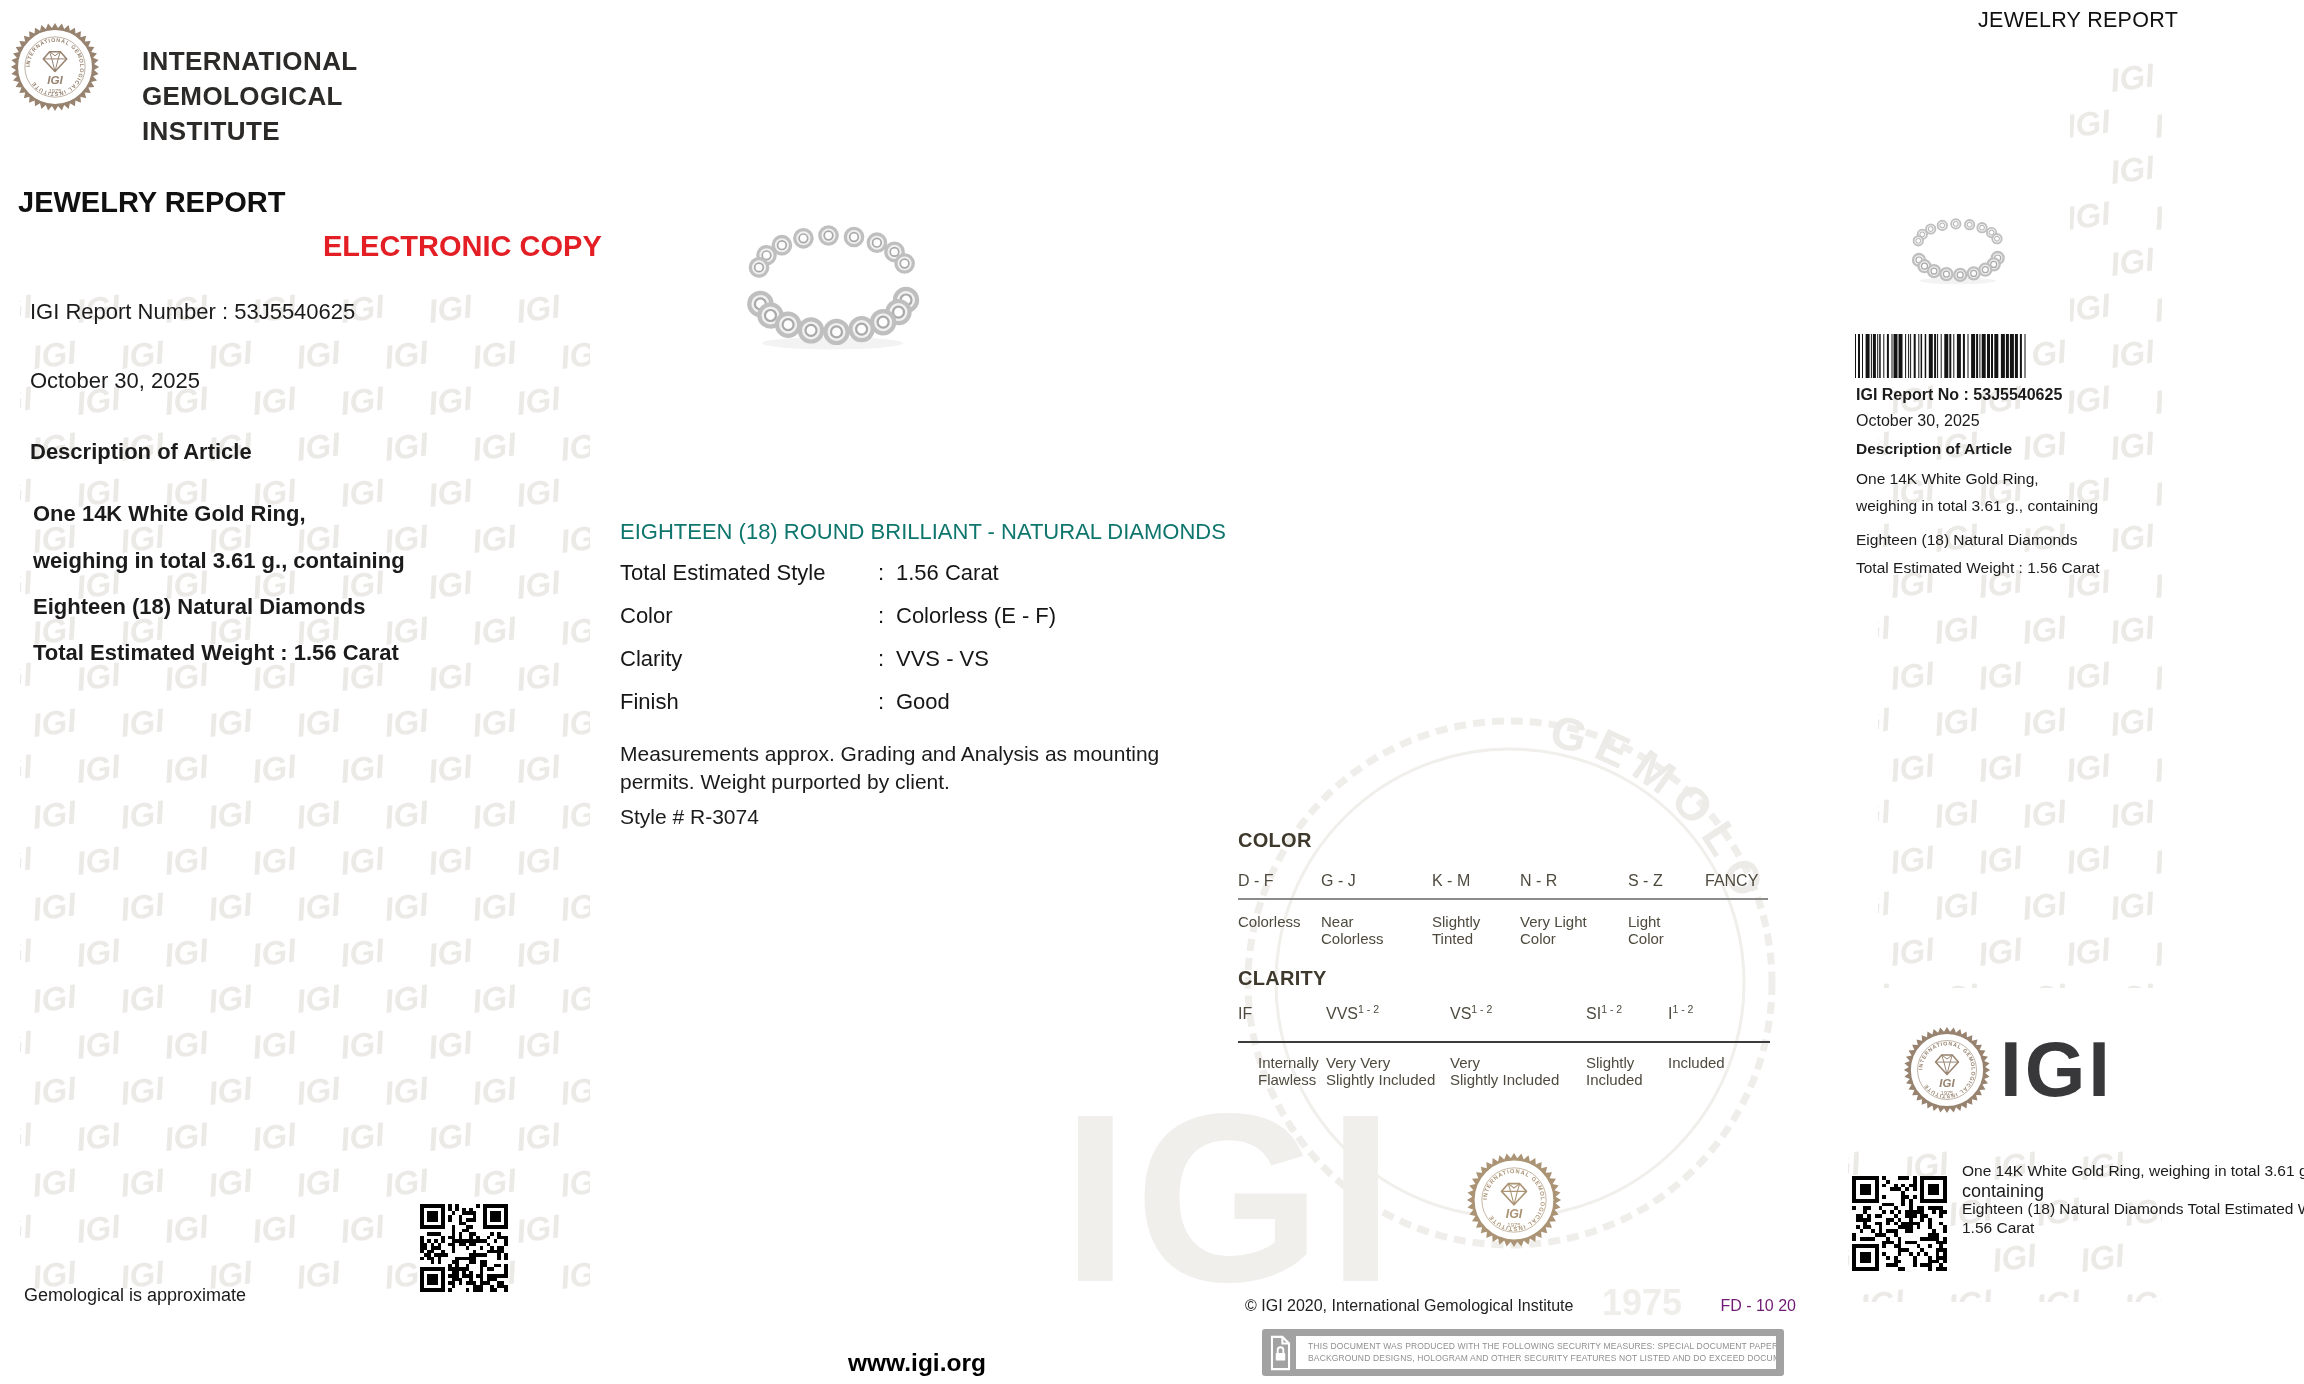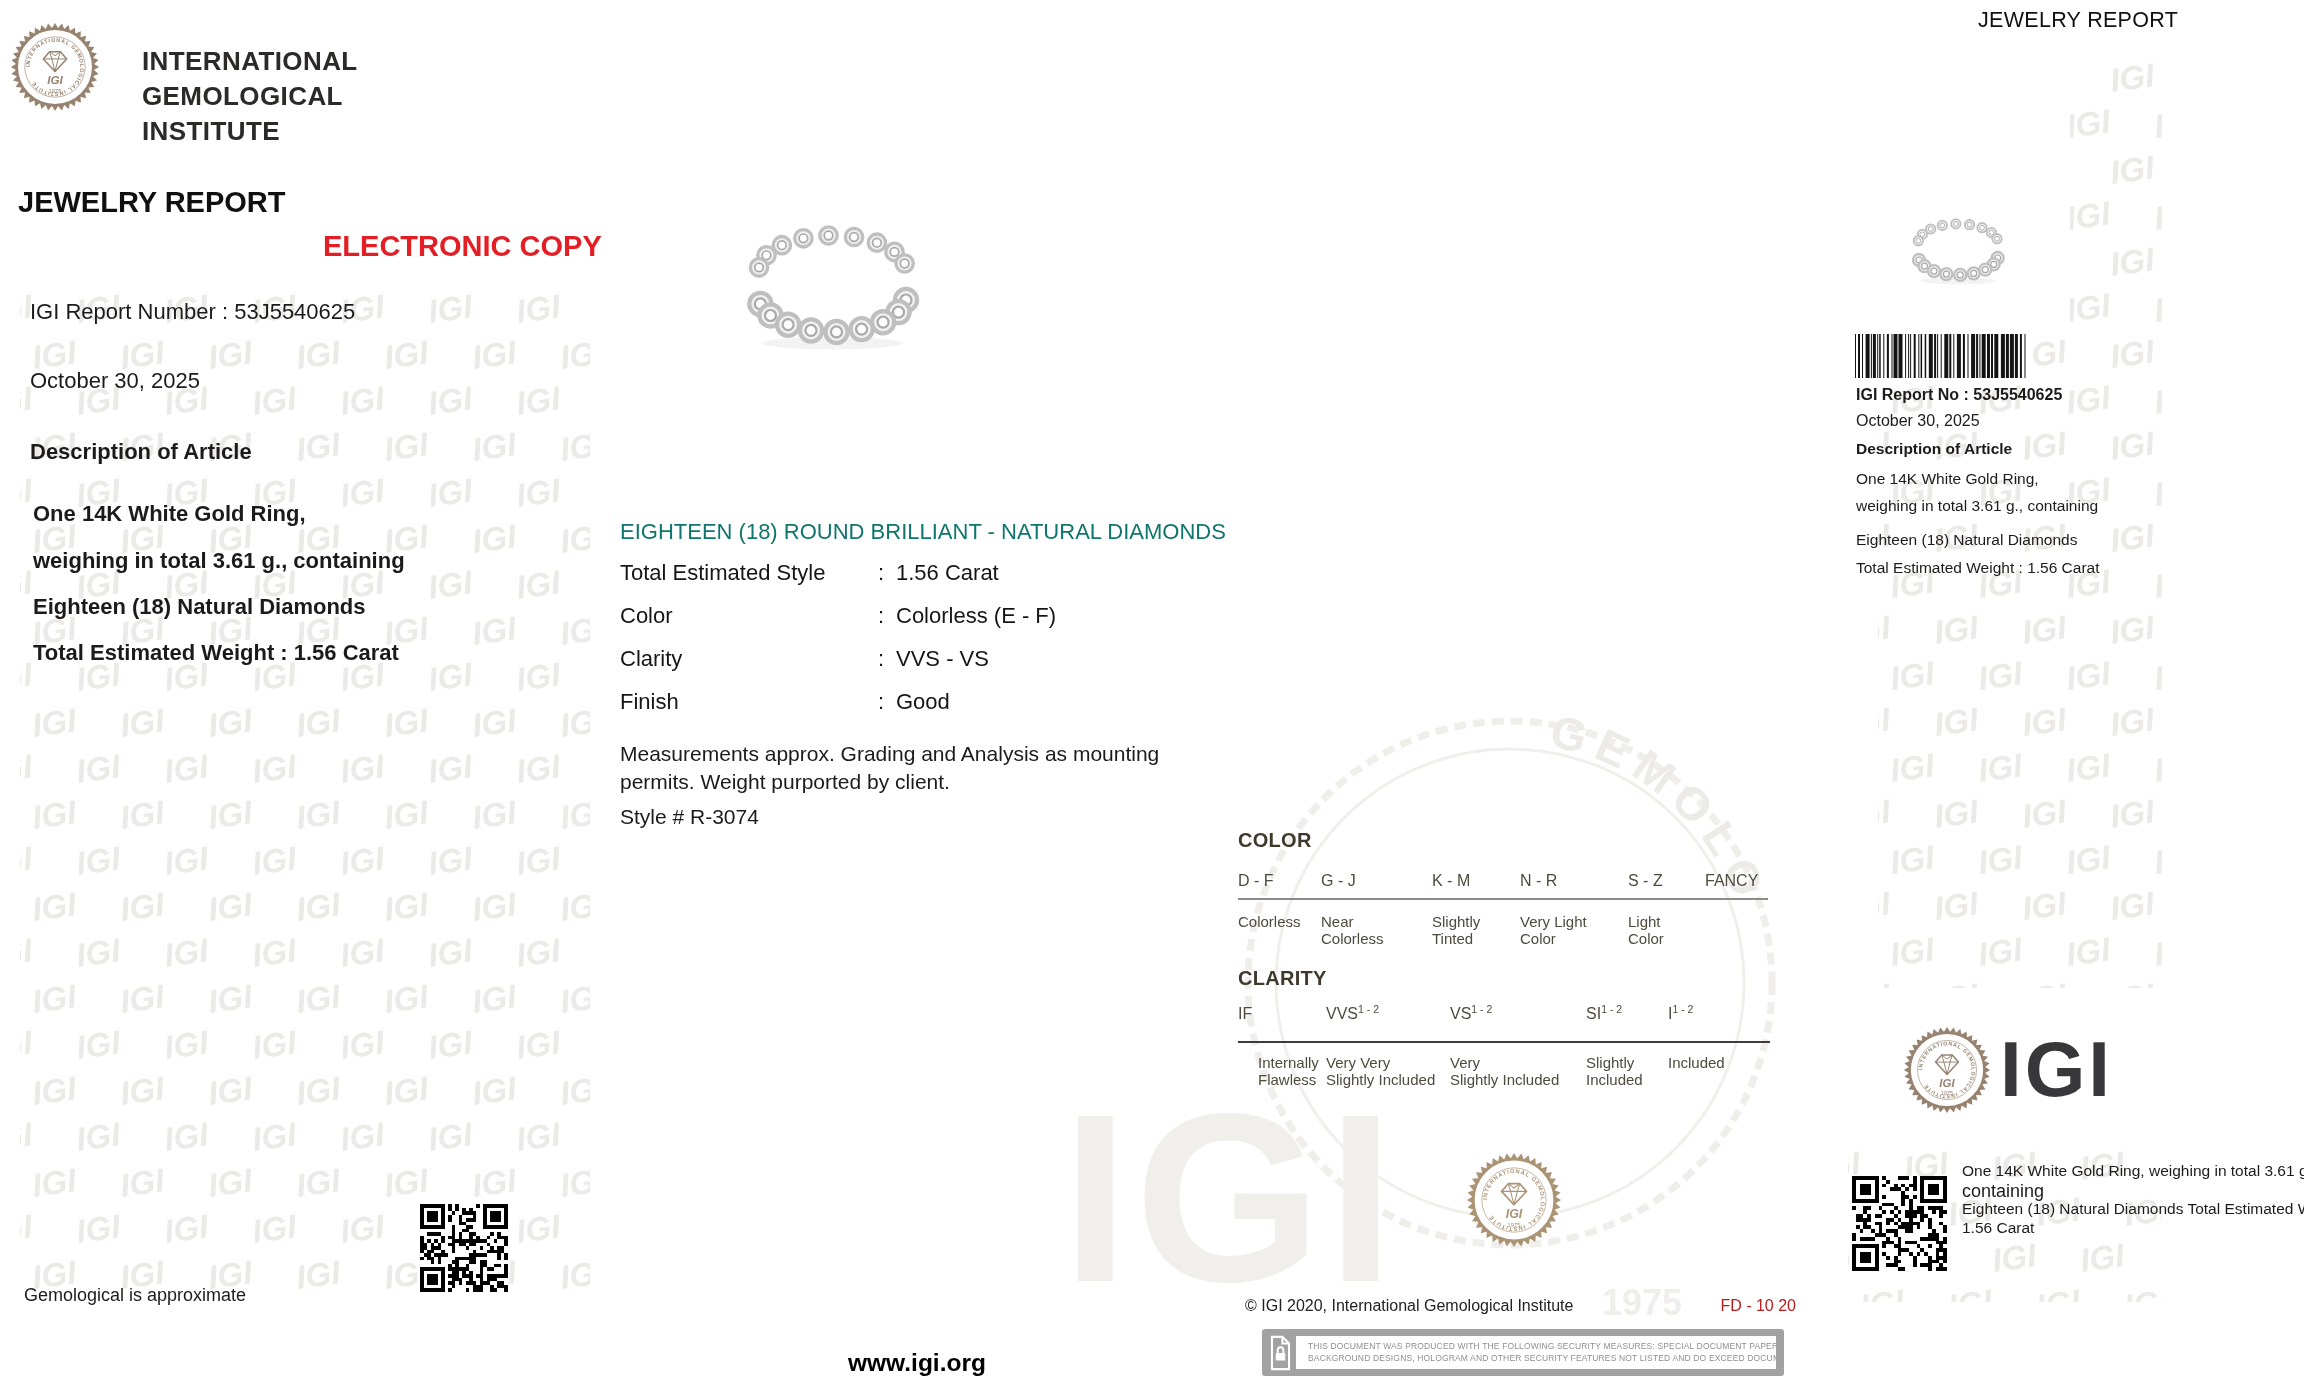--- a/index.html
+++ b/index.html
@@ -656,21 +656,21 @@
         <path id="seal-gold-arc" d="M50,50 m-28,0 a28,28 0 1 1 56,0 a28,28 0 1 1 -56,0" fill="none"></path>
       </defs>
       <text font-size="6" font-weight="bold" fill="#ab9475" letter-spacing="0.9"><textPath href="#seal-gold-arc">INTERNATIONAL GEMOLOGICAL INSTITUTE</textPath></text>
       <polygon points="37,41 44,33 56,33 63,41 50,55" fill="#fff" stroke="#ab9475" stroke-width="1.7" stroke-linejoin="round"></polygon>
       <path d="M37,41 L63,41 M44,33 L46.5,41 L50,55 M56,33 L53.5,41 L50,55 M44,33 L50,37.5 L56,33" fill="none" stroke="#ab9475" stroke-width="1.1"></path>
       <text x="50" y="69" text-anchor="middle" font-size="13" font-weight="bold" font-style="italic" fill="#ab9475">IGI</text>
       <text x="50" y="78.5" text-anchor="middle" font-size="6.3" fill="#ab9475">1975</text>
     </svg>
 
   <div class="abs" style="left:1245px;top:1297px;font-size:16px;color:#222;">© IGI 2020, International Gemological Institute</div>
-  <div class="abs" style="left:1650px;top:1297px;width:146px;text-align:right;font-size:16px;color:#b91c1c;">FD - 10 20</div>
+  <div class="abs" style="left:1650px;top:1297px;width:146px;text-align:right;font-size:16px;color:#701a75;">FD - 10 20</div>
   <div class="abs" style="left:1262px;top:1329px;width:522px;height:47px;background:#a2a2a2;border-radius:3px;">
     <svg class="abs" style="left:6px;top:6px" width="25" height="36" viewBox="0 0 26 38">
       <path d="M4,2 h11 l7,7 v27 h-18 z" fill="none" stroke="#fff" stroke-width="2.2"></path>
       <path d="M15,2 v7 h7" fill="none" stroke="#fff" stroke-width="2.2"></path>
       <rect x="8" y="19" width="10" height="8" rx="1" fill="#fff"></rect>
       <path d="M10,19 v-3 a3,3 0 0 1 6,0 v3" fill="none" stroke="#fff" stroke-width="2"></path>
     </svg>
     <div class="abs" style="left:34px;top:7px;width:480px;height:33px;background:#fff;overflow:hidden;">
       <div class="sec-text" style="margin:5px 0 0 12px;">THIS DOCUMENT WAS PRODUCED WITH THE FOLLOWING SECURITY MEASURES:  SPECIAL DOCUMENT PAPER, INK SCREENS, WATERMARK</div>
       <div class="sec-text" style="margin:0 0 0 12px;">BACKGROUND DESIGNS, HOLOGRAM AND OTHER SECURITY FEATURES NOT LISTED AND DO EXCEED DOCUMENT SECURITY INDUSTRY GUIDELINES.</div>

